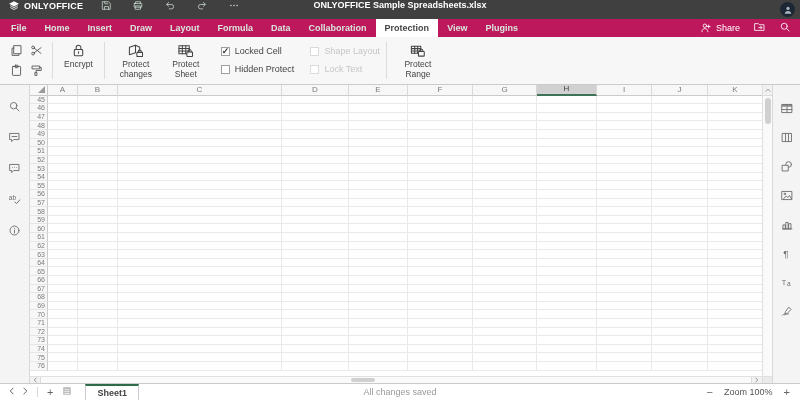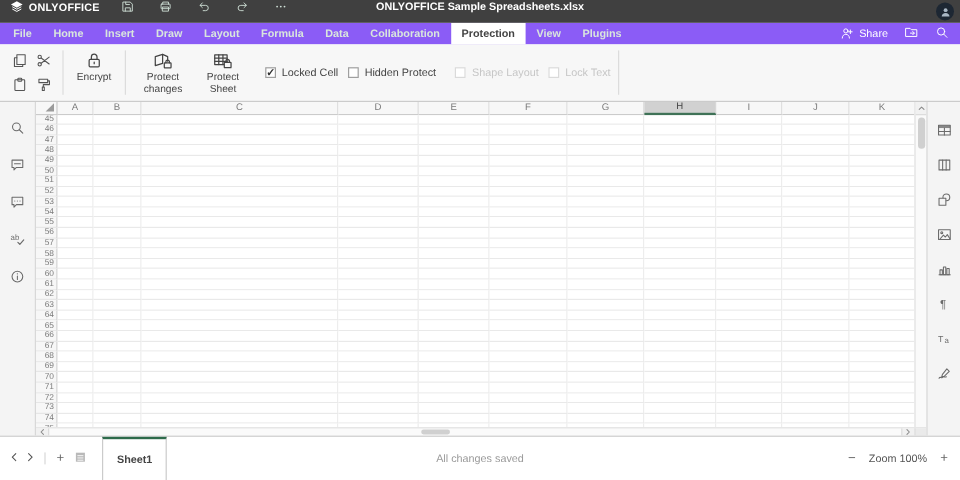--- a/index.html
+++ b/index.html
@@ -11,38 +11,38 @@
   
   .titlebar { flex:0 0 19px; background:#404040; display:flex; align-items:flex-start; padding:0 8px; position:relative; color:#fff; }
   .logo { display:flex; align-items:center; gap:4px; font-size:9px; font-weight:700; letter-spacing:.2px; z-index:2; }
   .qa { display:flex; align-items:center; gap:20px; margin-left:18px; color:#cfe0d6; z-index:2; }
   .qa-btn { display:flex; align-items:center; }
   .doc-title { position:absolute; left:120px; right:120px; text-align:center; font-size:9px; font-weight:700; color:#fff; z-index:1; }
   .avatar { position:absolute; right:5px; top:2px; width:15px; height:15px; border-radius:50%;
             background:#1d2733; color:#a9b7c4; display:flex; align-items:center; justify-content:center; z-index:2; }
 
   
-  .tabbar { flex:0 0 18px; background:#8b5cf6; display:flex; align-items:stretch; padding-left:2px; }
+  .tabbar { flex:0 0 18px; background:#be185d; display:flex; align-items:stretch; padding-left:2px; }
   .tabs { display:flex; }
   .tab { padding:0 9px; font-size:9px; font-weight:700; color:#d9e6dd; display:flex; align-items:center; white-space:nowrap; }
   .tab.active { background:#fff; color:#444; }
   .tab-right { margin-left:auto; display:flex; align-items:center; gap:13px; padding-right:9px; color:#fff; font-size:9px; }
   .share { display:flex; align-items:center; gap:4px; }
 
   
   .toolbar { flex:0 0 47px; background:#f7f7f7; border-bottom:1px solid #cbcbcb; display:flex; align-items:stretch;
              padding:3px 2px 3px 6px; color:#555; }
   .clip-grid { display:grid; grid-template-columns:20px 20px; grid-template-rows:1fr 1fr; align-items:center; justify-items:center; }
   .sm-btn { display:flex; align-items:center; justify-content:center; width:18px; height:18px; }
   .tb-divider { width:1px; background:#dcdcdc; margin:2px 6px; }
   .big-btn { display:flex; flex-direction:column; align-items:center; justify-content:flex-start; padding:1px 5px;
              font-size:8.5px; color:#444; text-align:center; line-height:1.15; gap:2px; max-width:50px; }
   .big-btn svg { margin-top:2px; flex:0 0 auto; }
   .cb-group { display:flex; gap:16px; margin-left:10px; align-items:center; }
-  .cb-col { display:flex; gap:8px; }
+  .cb-col { display:flex; flex-direction:column; gap:8px; }
   .cb { display:flex; align-items:center; gap:5px; font-size:9px; color:#444; white-space:nowrap; }
   .cb .box { width:9px; height:9px; border:1px solid #9f9f9f; background:#fff; position:relative; flex:0 0 9px; }
   .cb.checked .box::after { content:"✓"; position:absolute; left:0; top:-2px; font-size:9px; color:#333; font-weight:700; }
   .cb.disabled { color:#c6c6c6; }
   .cb.disabled .box { border-color:#dadada; }
 
   
   .mid { flex:1; display:flex; min-height:0; }
   .left-rail { flex:0 0 30px; background:#f4f4f4; border-right:1px solid #d8d8d8; display:flex; flex-direction:column;
                align-items:center; padding-top:14px; gap:16px; color:#6b6b6b; }
@@ -89,21 +89,21 @@
   .hs-track { flex:1; position:relative; }
   .hs-thumb { position:absolute; left:310px; top:1px; height:4px; width:24px; background:#d0d0d0; border-radius:2px; }
   .hs-corner { width:10px; background:#eaeaea; border-left:1px solid #dcdcdc; flex:0 0 10px; }
 
   
   .statusbar { flex:0 0 16px; border-top:1px solid #cbcbcb; background:#fff; display:flex; align-items:stretch;
                position:relative; font-size:9px; color:#555; }
   .sb-left { display:flex; align-items:center; gap:9px; padding-left:9px; z-index:2; }
   .sb-divider { width:1px; height:10px; background:#d8d8d8; }
   .sb-plus { font-size:11px; color:#666; line-height:1; }
-  .sheet-tab { height:100%; display:flex; align-items:center; padding:12px 11px; border-left:1px solid #cbcbcb;
+  .sheet-tab { height:100%; display:flex; align-items:center; padding:2px 11px; border-left:1px solid #cbcbcb;
                border-right:1px solid #cbcbcb; border-top:2px solid #2d6b4b; background:#fff; font-weight:700;
                color:#444; margin-left:4px; }
   .sb-center { position:absolute; inset:0; display:flex; align-items:center; justify-content:center; color:#9a9a9a; z-index:1; }
   .sb-right { margin-left:auto; display:flex; align-items:center; gap:11px; padding-right:10px; color:#555; z-index:2; }
   .zoom-pm { font-size:11px; color:#666; line-height:1; }
 </style>
 </head>
 <body>
 
 <div class="app">
@@ -266,20 +266,29 @@
             <span class="box"></span>
             <span>Shape Layout</span>
           </label>
           <label class="cb disabled">
             <span class="box"></span>
             <span>Lock Text</span>
           </label>
         </div>
       </div>
     <div class="tb-divider"></div>
+    <div class="big-btn">
+      <svg class="ic" width="17" height="15" viewBox="0 0 18 16">
+          <rect x="2.5" y="3.5" width="10" height="7.5"></rect>
+          <path d="M2.5 6 H12.5 M2.5 8.5 H12.5 M6 3.5 V11 M9.2 3.5 V11"></path>
+          <rect x="10" y="9" width="6.2" height="5" rx="0.5" fill="#f7f7f7"></rect>
+          <path d="M11.5 9 V8.2 a1.6 1.6 0 0 1 3.2 0 V9"></path>
+        </svg>
+      <span>Protect Range</span>
+    </div>
   </div>
 
   <div class="mid">
     <div class="left-rail">
       <span class="rail-btn">
           <svg class="ic" width="13" height="13" viewBox="0 0 16 16">
             <circle cx="7" cy="7" r="4"></circle>
             <path d="M10 10 L13.5 13.5"></path>
           </svg>
         </span>

